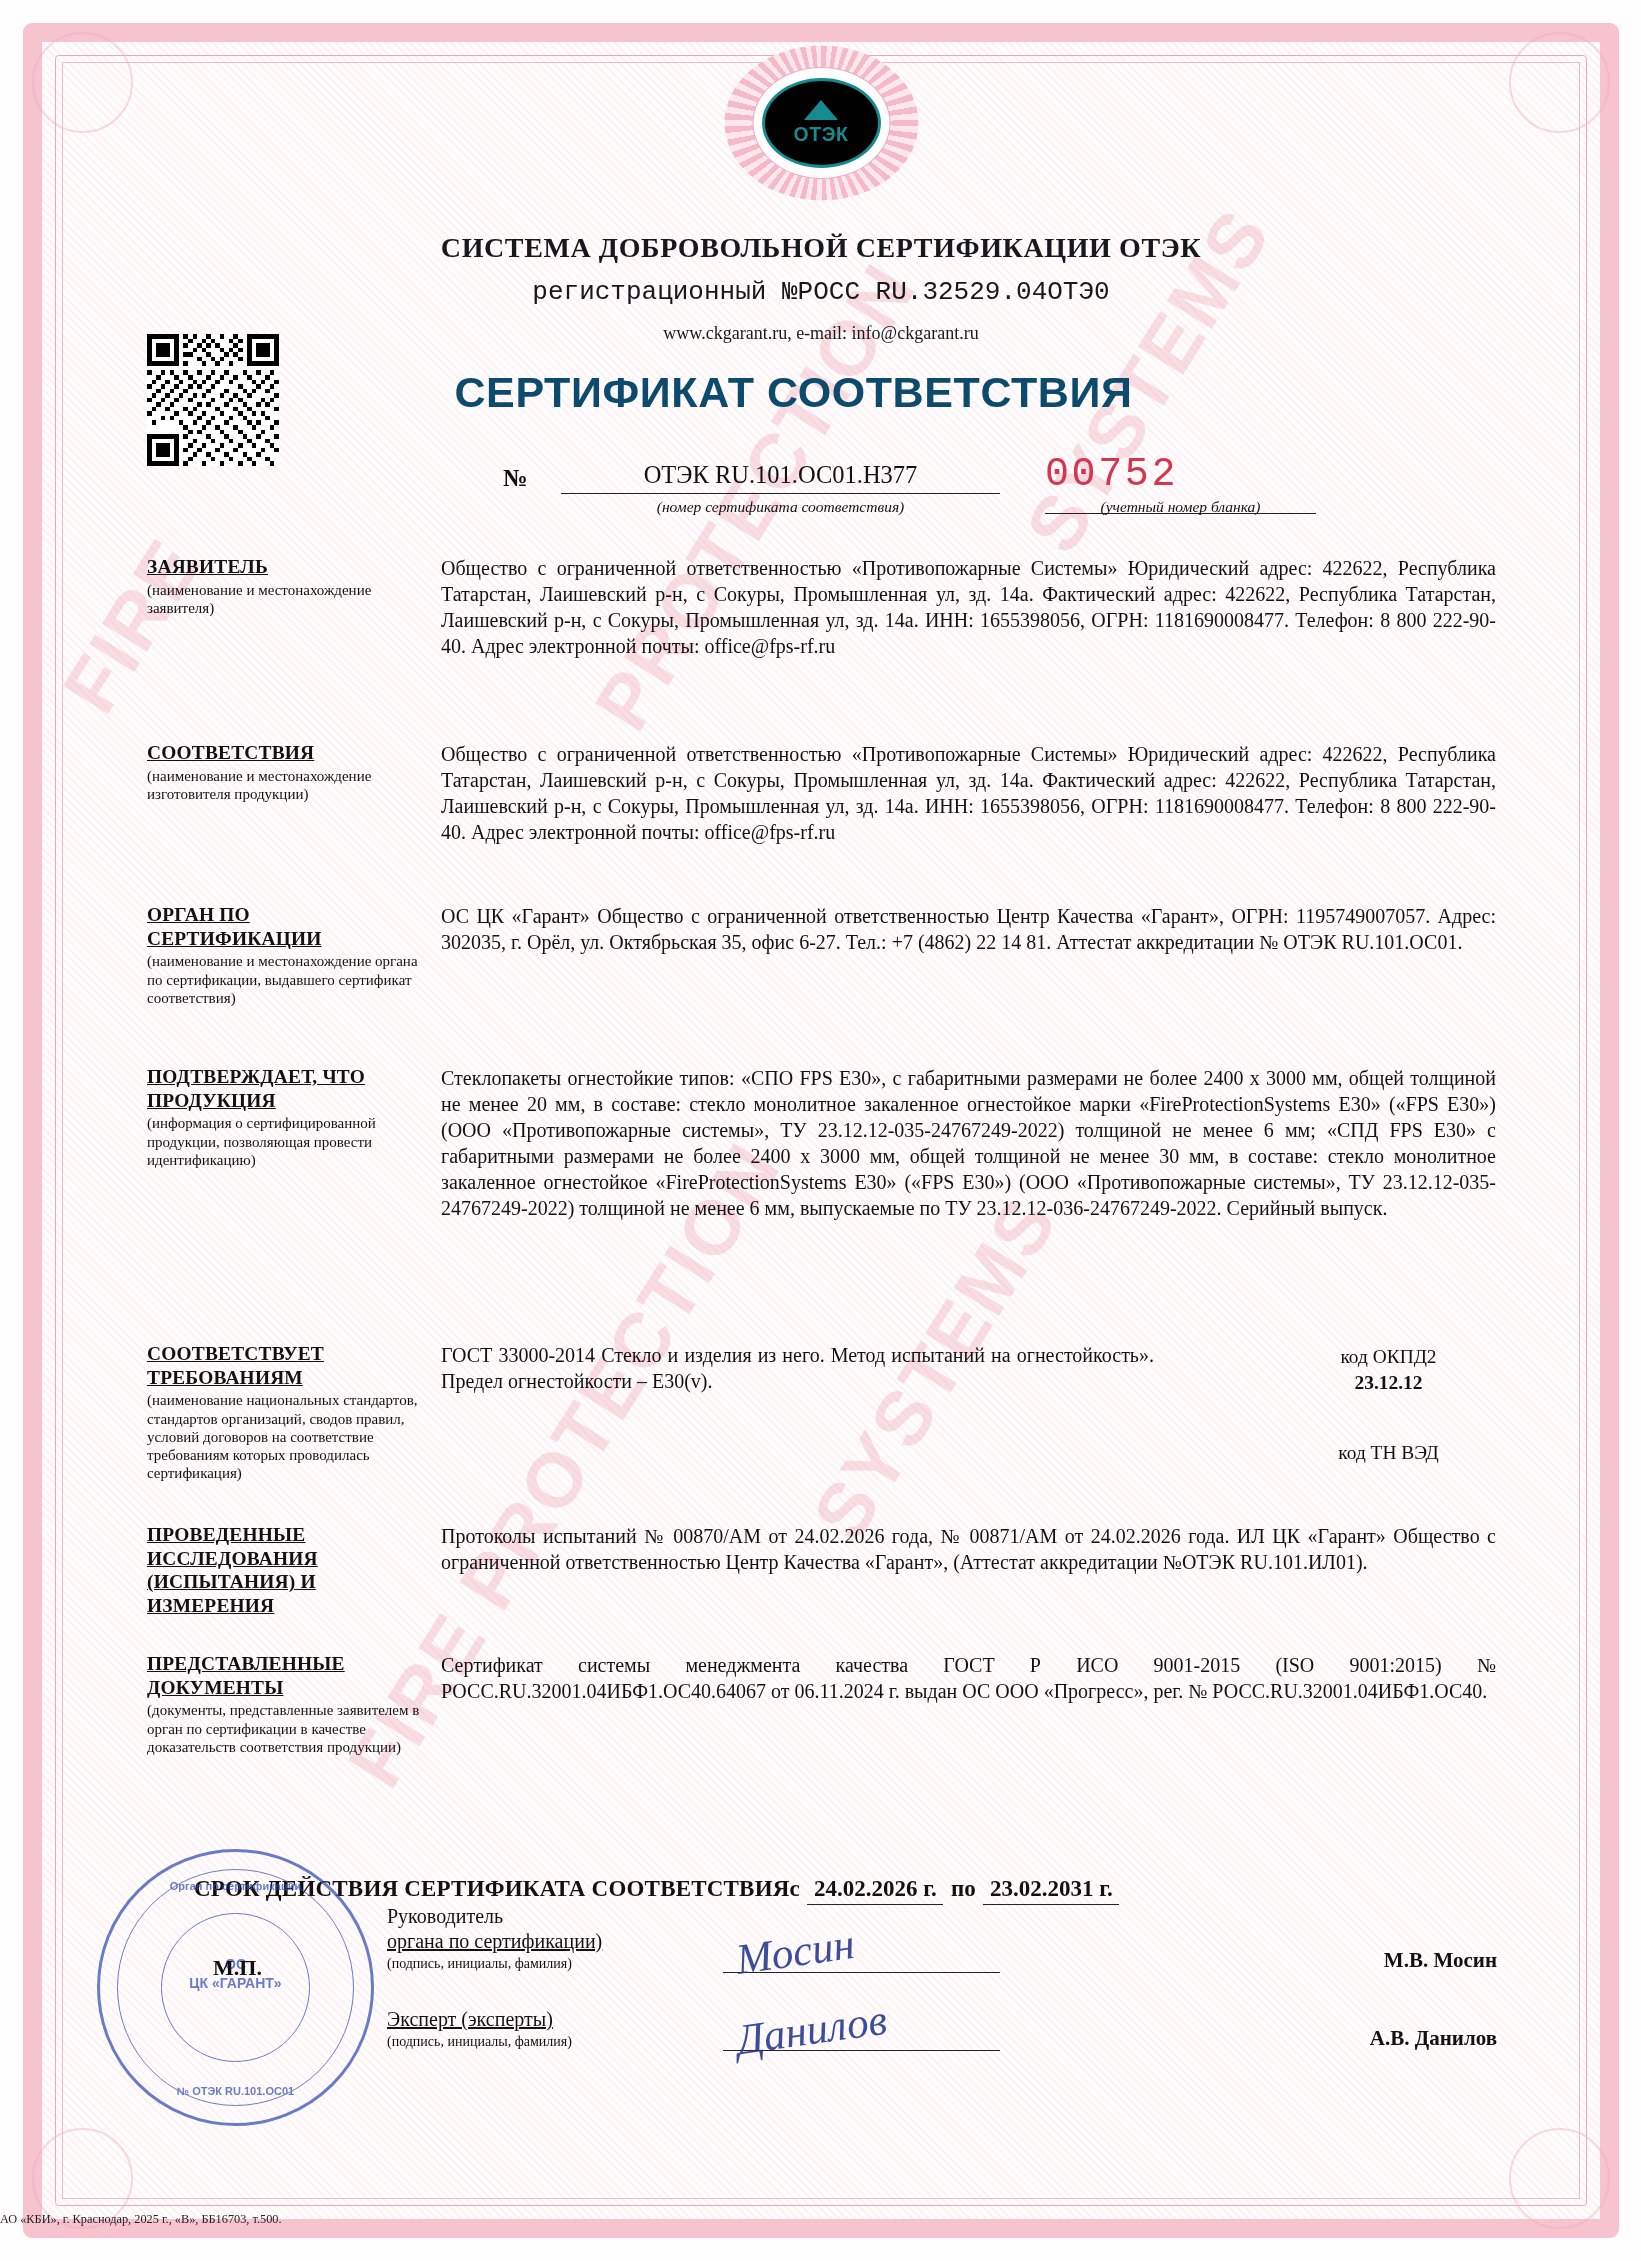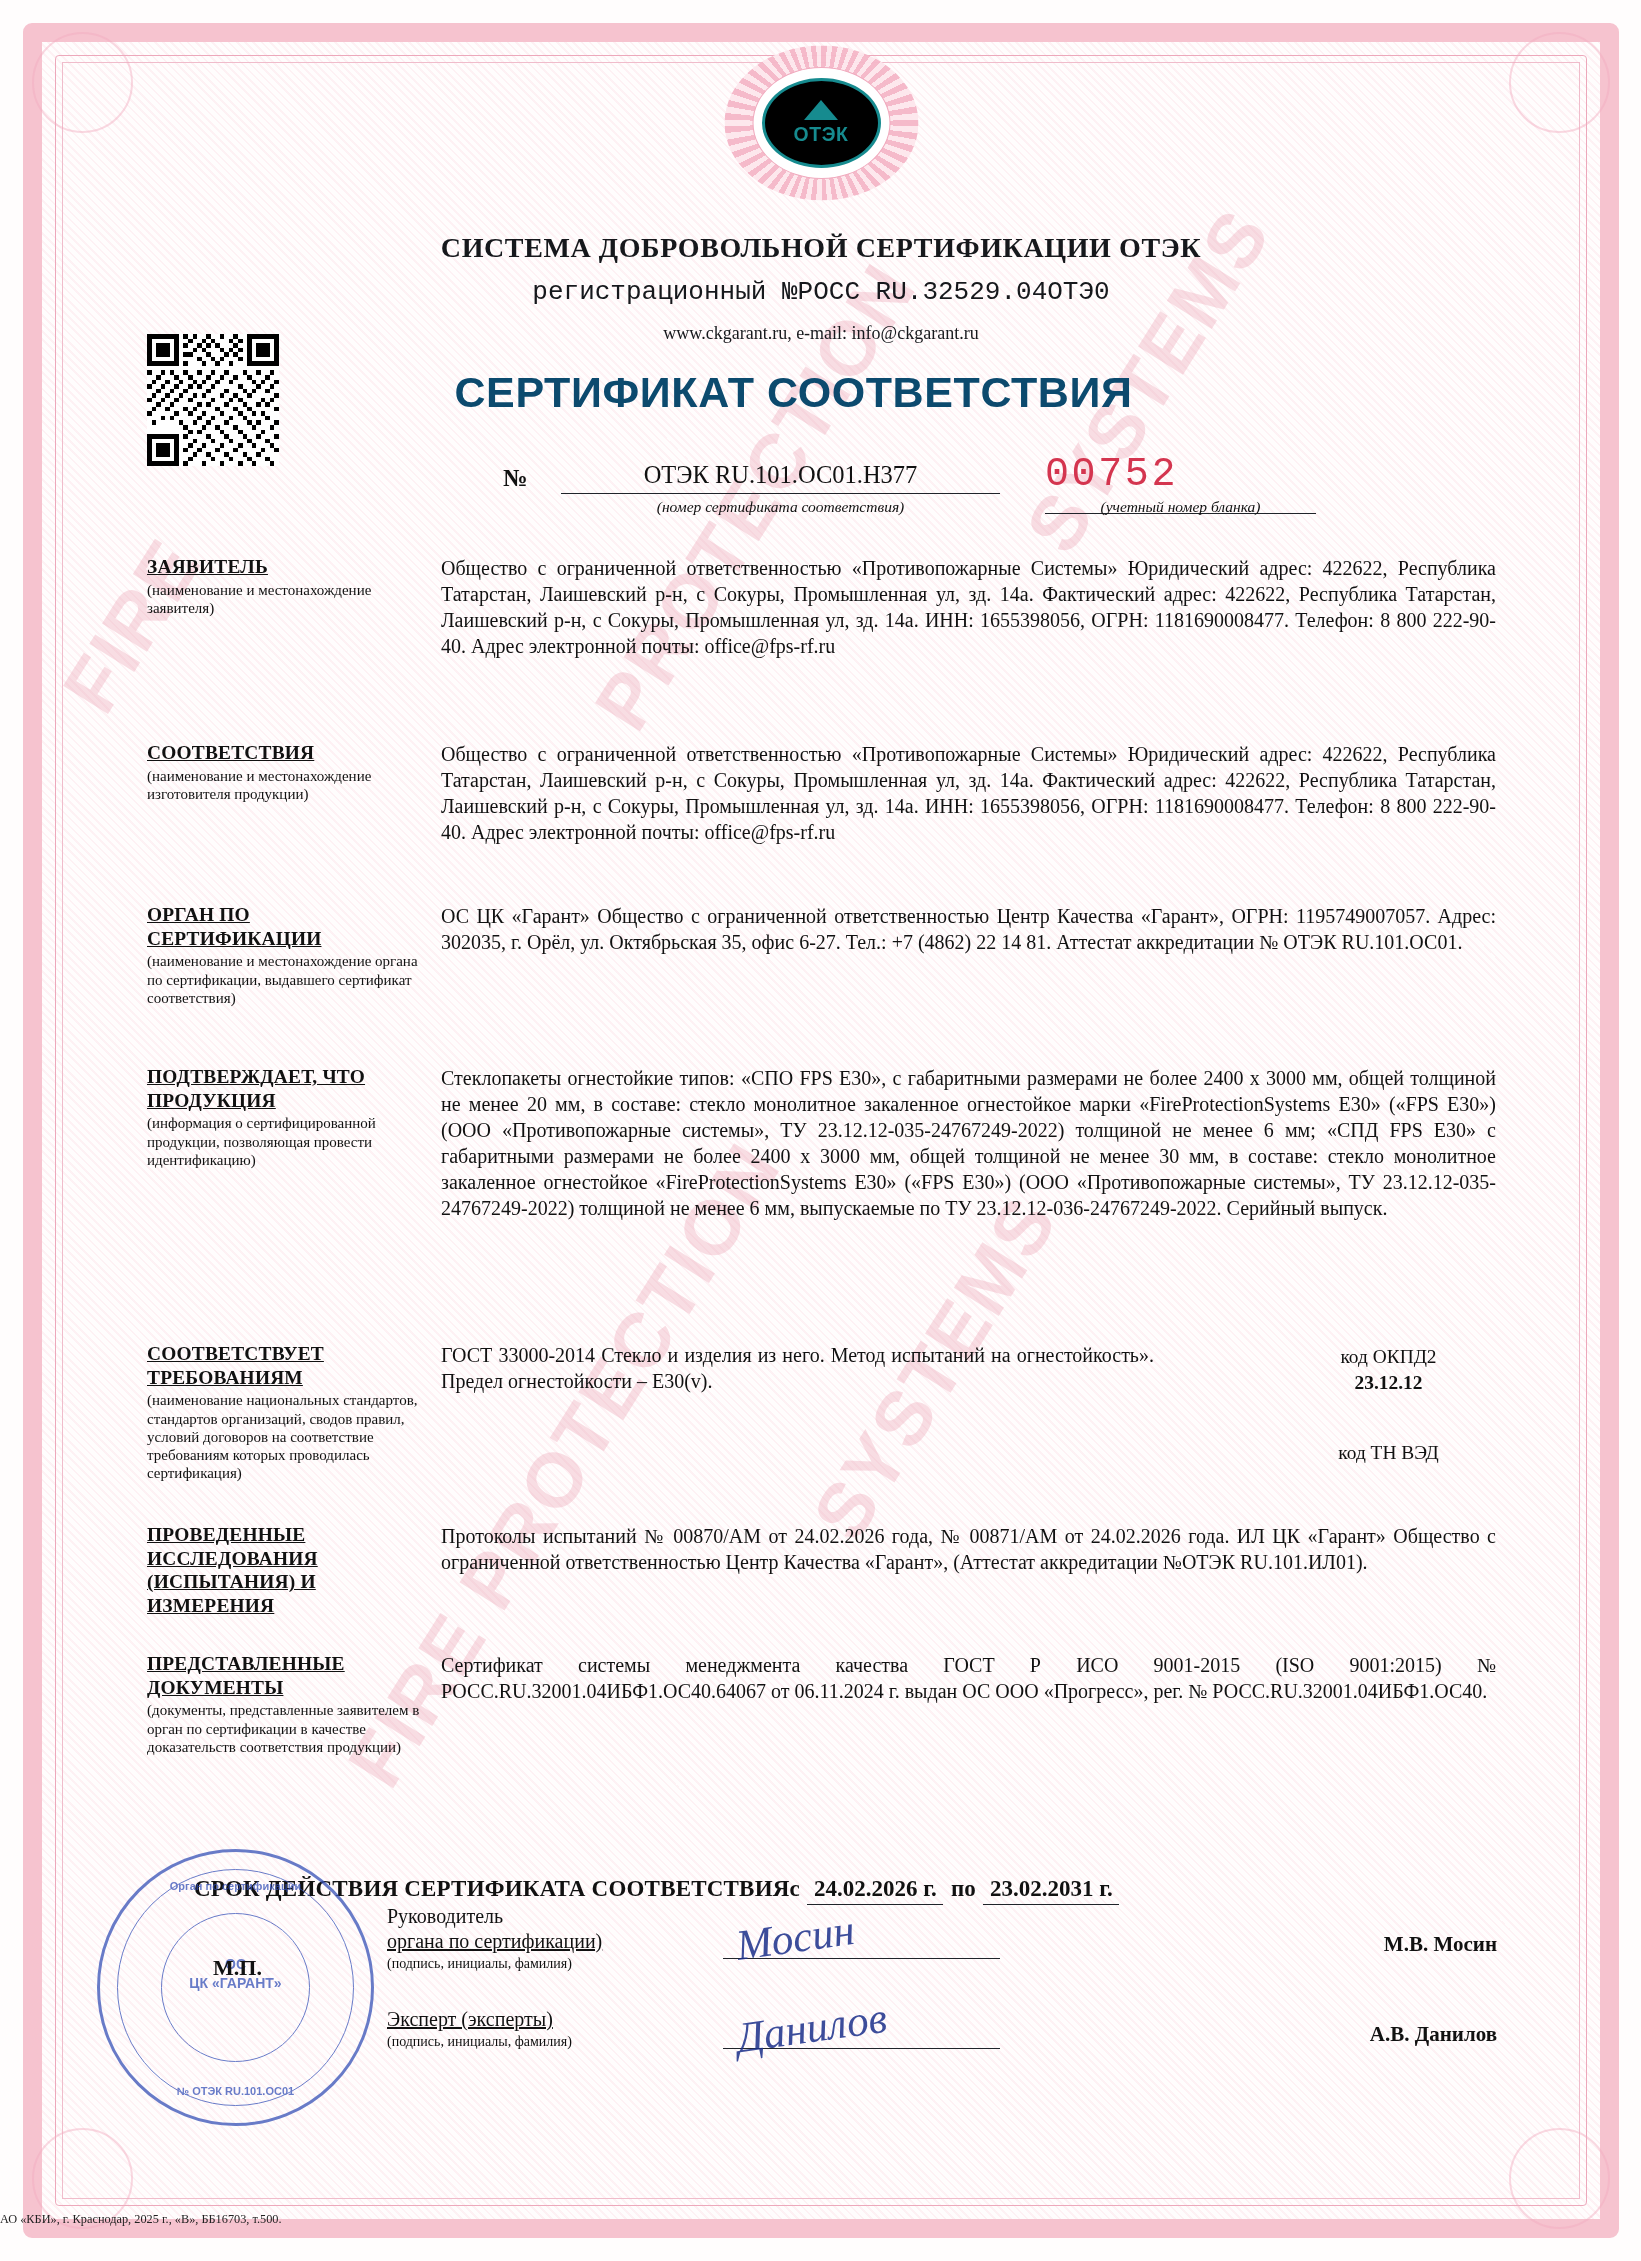--- a/index.html
+++ b/index.html
@@ -297,21 +297,21 @@
     font-weight: 700;
   }
   .validity .vsep { font-weight: 700; }
 
   
   .sig {
     position: absolute;
     left: 387px;
     width: 1110px;
     display: flex;
-    align-items: center;
+    align-items: flex-end;
   }
   .sig .role {
     width: 336px;
     flex: 0 0 336px;
     font-size: 20px;
     line-height: 1.25;
   }
   .sig .role .r1 { font-weight: 400; }
   .sig .role .r2 { text-decoration: underline; }
   .sig .role .r-cap { font-size: 14px; margin-top: 1.3px; }

